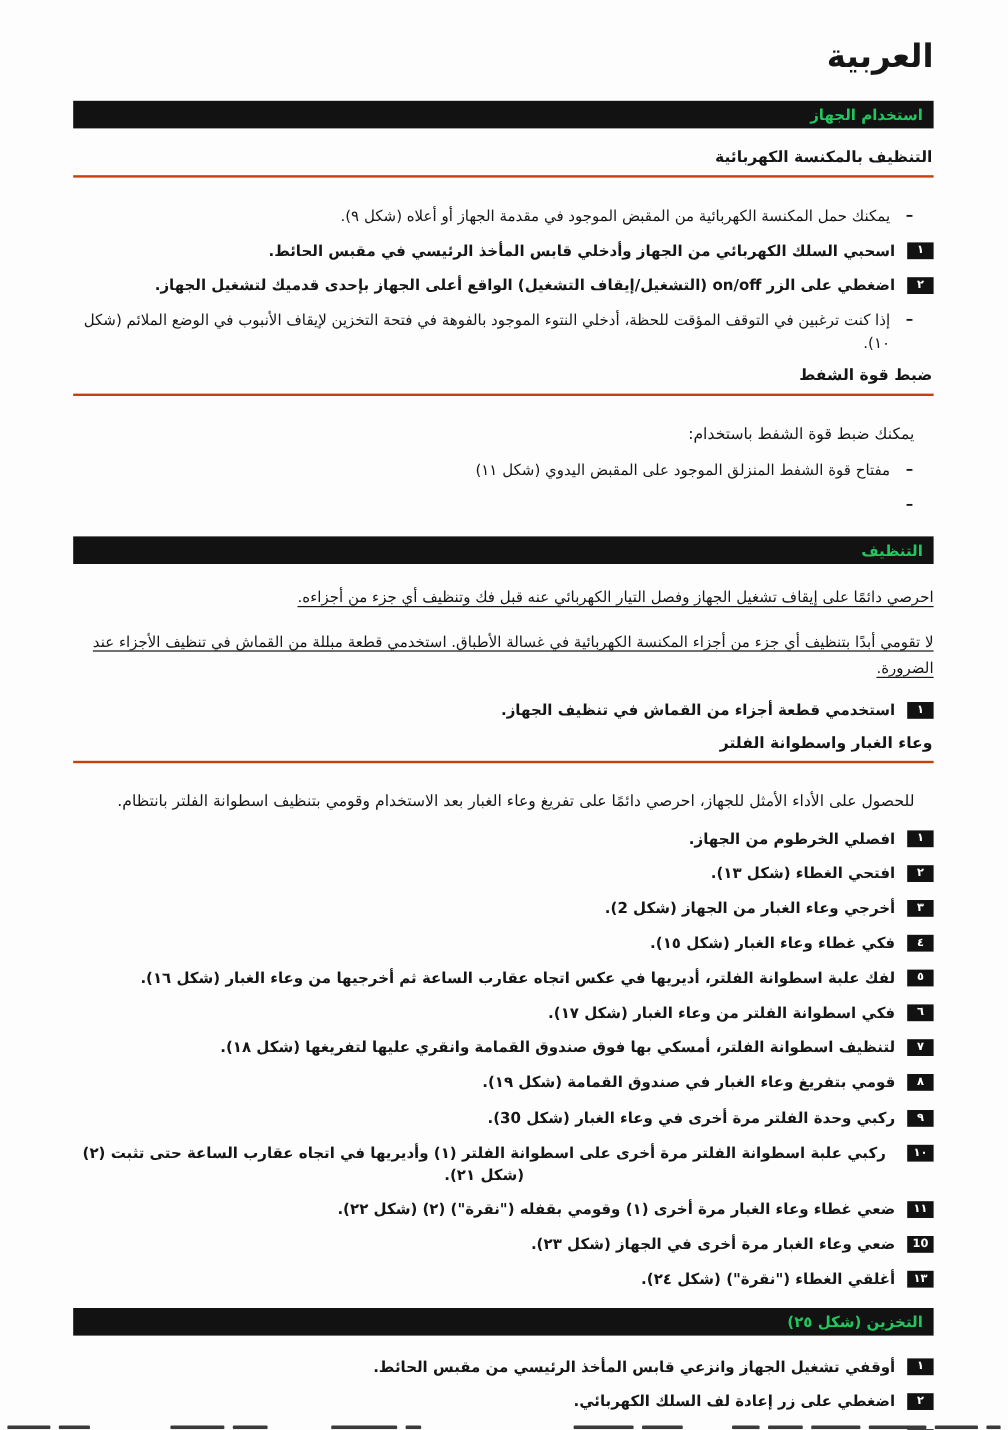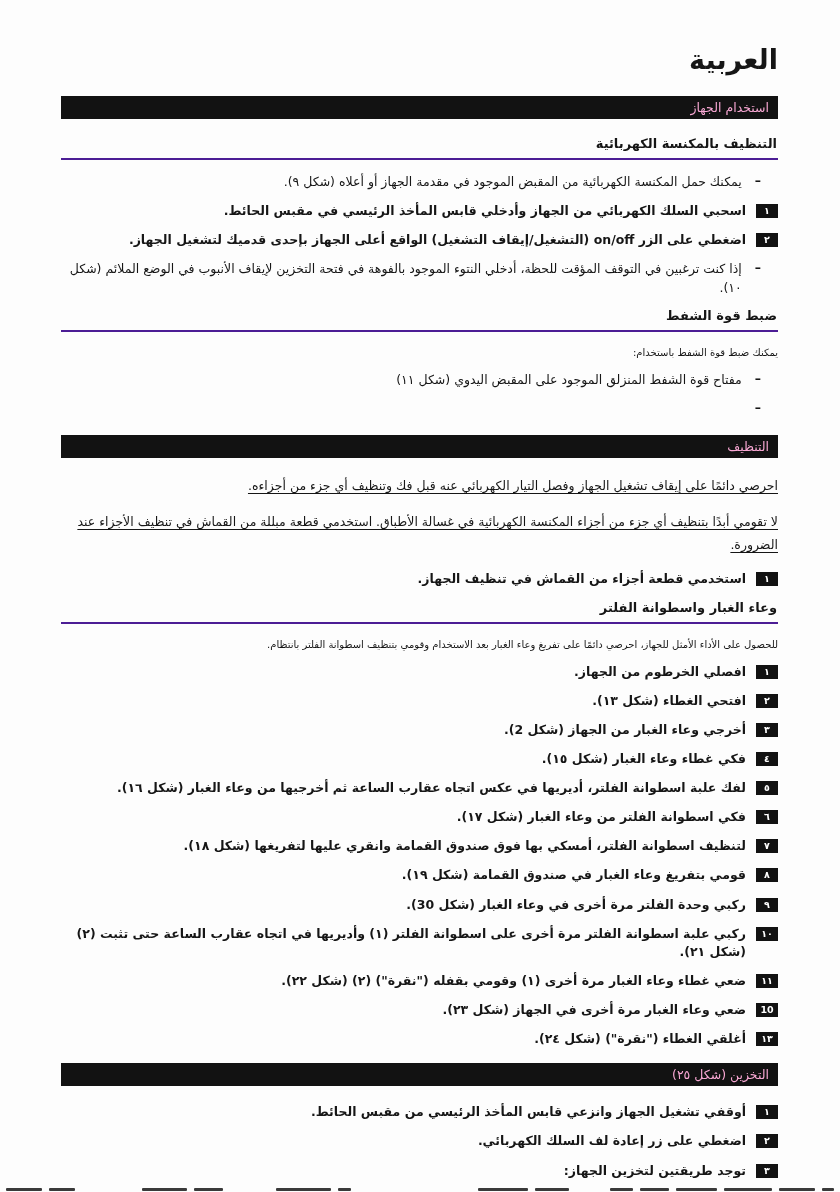--- a/index.html
+++ b/index.html
@@ -4,50 +4,50 @@
 <style>
   html,body{margin:0;padding:0;}
   body{
     width:840px;height:1192px;position:relative;overflow:hidden;
     background:#fdfdfd;color:#161616;
     font-family:"DejaVu Sans",sans-serif;
     direction:rtl;
   }
   .page{padding:32px 62px 0 61px;}
   .page-title{
-    margin:12px 0 21px 0;text-align:right;
+    margin:0 0 21px 0;text-align:right;
     font-size:27px;font-weight:bold;letter-spacing:0;
   }
   .section-bar{
-    background:#121212;color:#f9a8d4;
+    background:#121212;color:#22c55e;
     height:23px;line-height:23px;
-    font-size:12.5px;font-weight:normal;
+    font-size:12.5px;font-weight:bold;
     padding:0 9px;margin:0 0 17px 0;
   }
   .subheader{
-    margin:4px 0 13px 0;padding:0 1px 7px 0;
+    margin:4px 0 23px 0;padding:0 1px 7px 0;
     font-size:13px;font-weight:bold;
-    border-bottom:2px solid #4c1d95;
+    border-bottom:2px solid #c2410c;
   }
   .row{
     display:flex;align-items:flex-start;gap:10px;
     margin:0 0 11px 0;
     font-size:12.5px;line-height:1.45;
   }
   .row p{margin:0;}
   .step-badge{
     flex:0 0 auto;min-width:18px;height:14px;margin-top:2px;
     background:#121212;color:#ffffff;
     display:flex;align-items:center;justify-content:center;
     font-size:9.5px;font-weight:bold;padding:0 2px;
   }
-  .step-text{font-weight:bold;}
+  .step-text{font-weight:bold;text-align:center;}
   .bullet-row{padding-right:17px;gap:13px;}
   .dash{flex:0 0 auto;font-weight:bold;margin-top:-1px;}
-  .para{margin:0 0 11px 0;font-size:10px;line-height:1.5;}
+  .para{margin:0 16px 11px 0;font-size:13px;line-height:1.5;}
   .warning{
     margin:0 0 14px 0;font-size:12.5px;line-height:1.8;
     font-weight:normal;text-decoration:underline;text-underline-offset:3px;
   }
   .spacer-sm{height:4px;}
   .spacer-md{height:7px;}
   
   .footer-strip{
     position:absolute;bottom:1px;left:6px;right:6px;height:4px;
     display:flex;align-items:flex-end;gap:7px;overflow:hidden;

